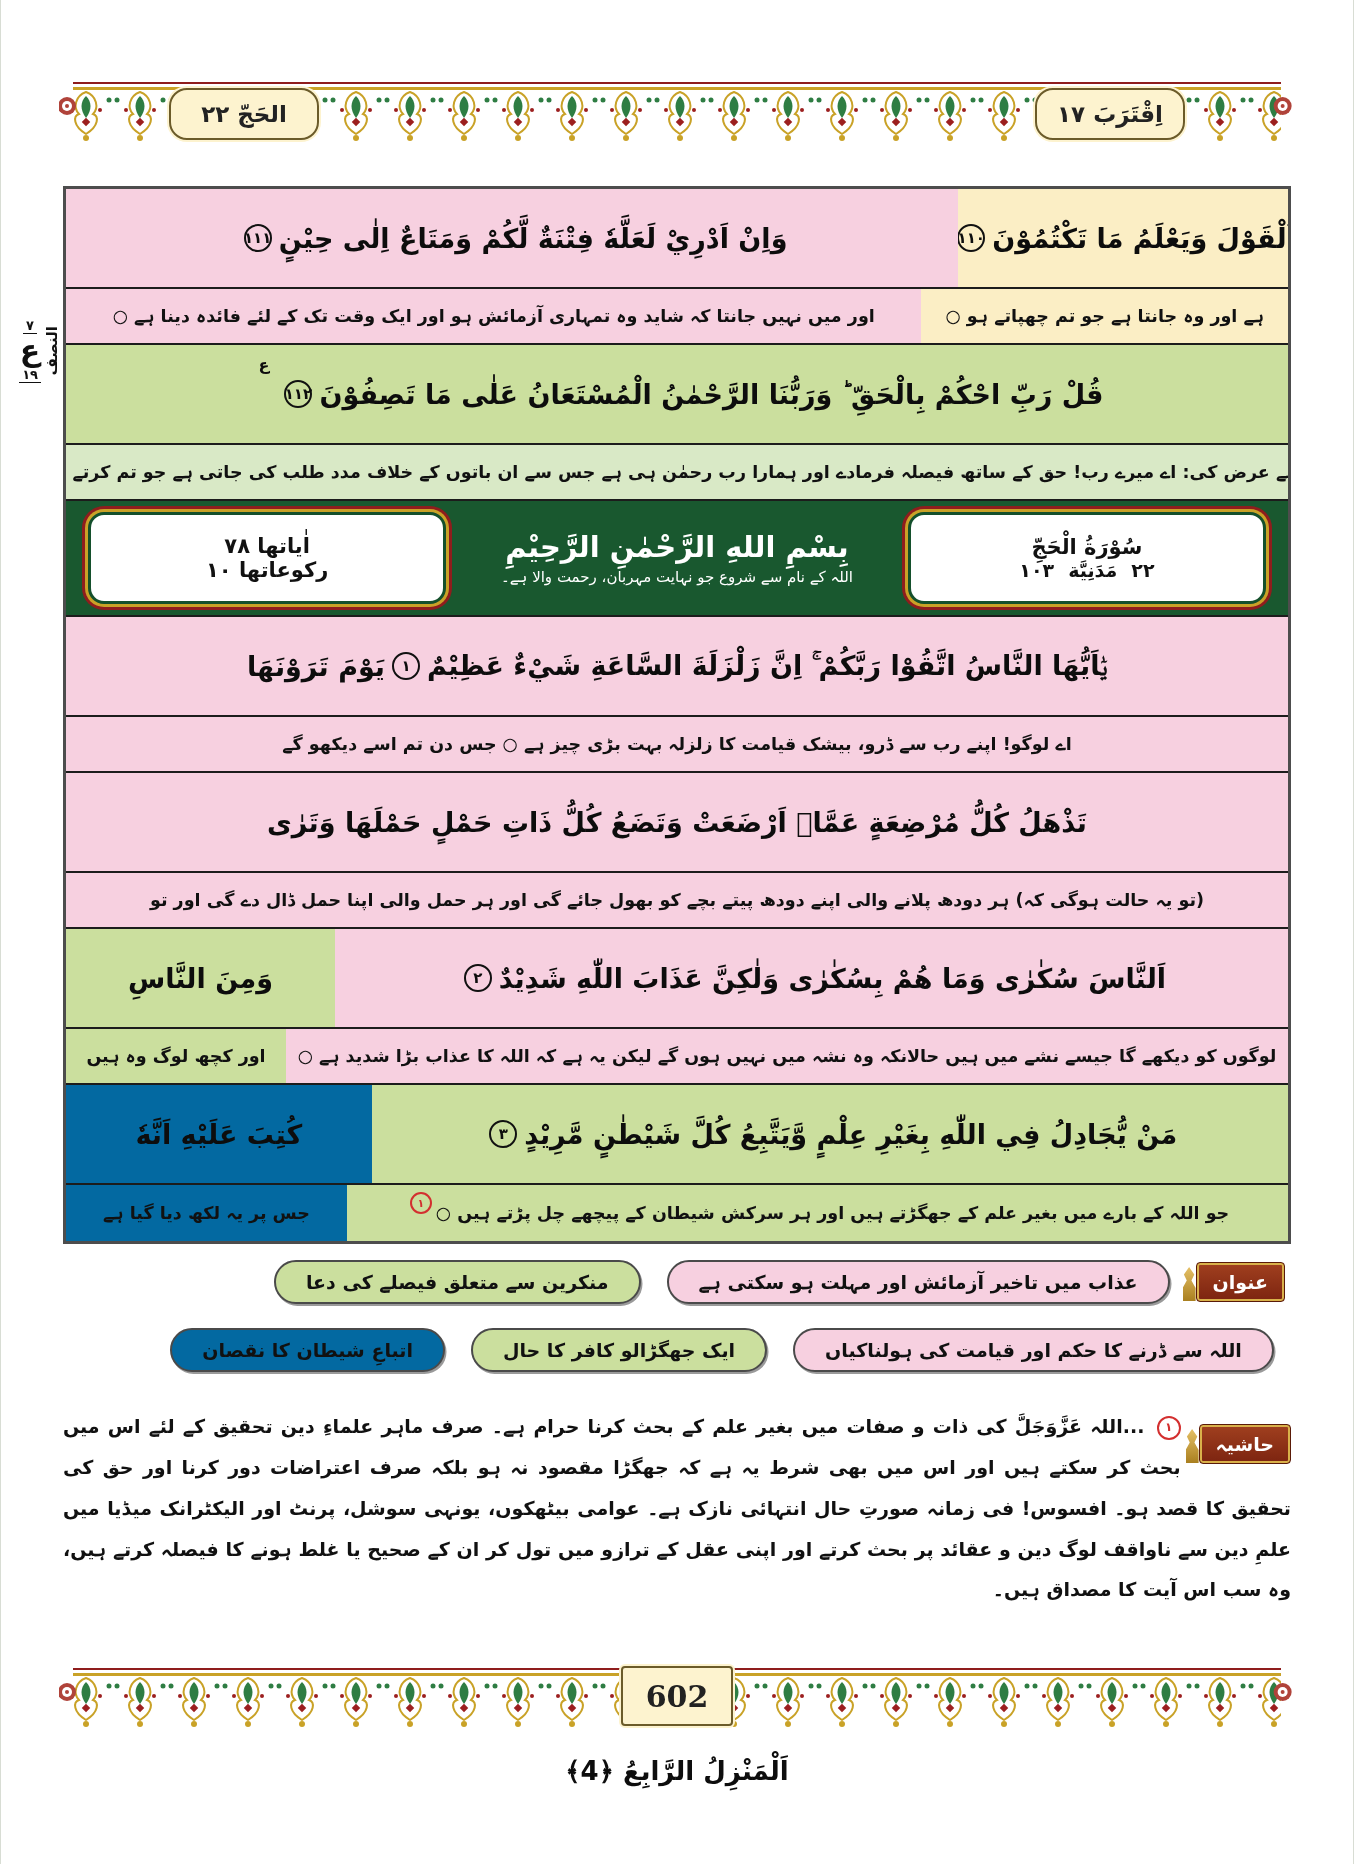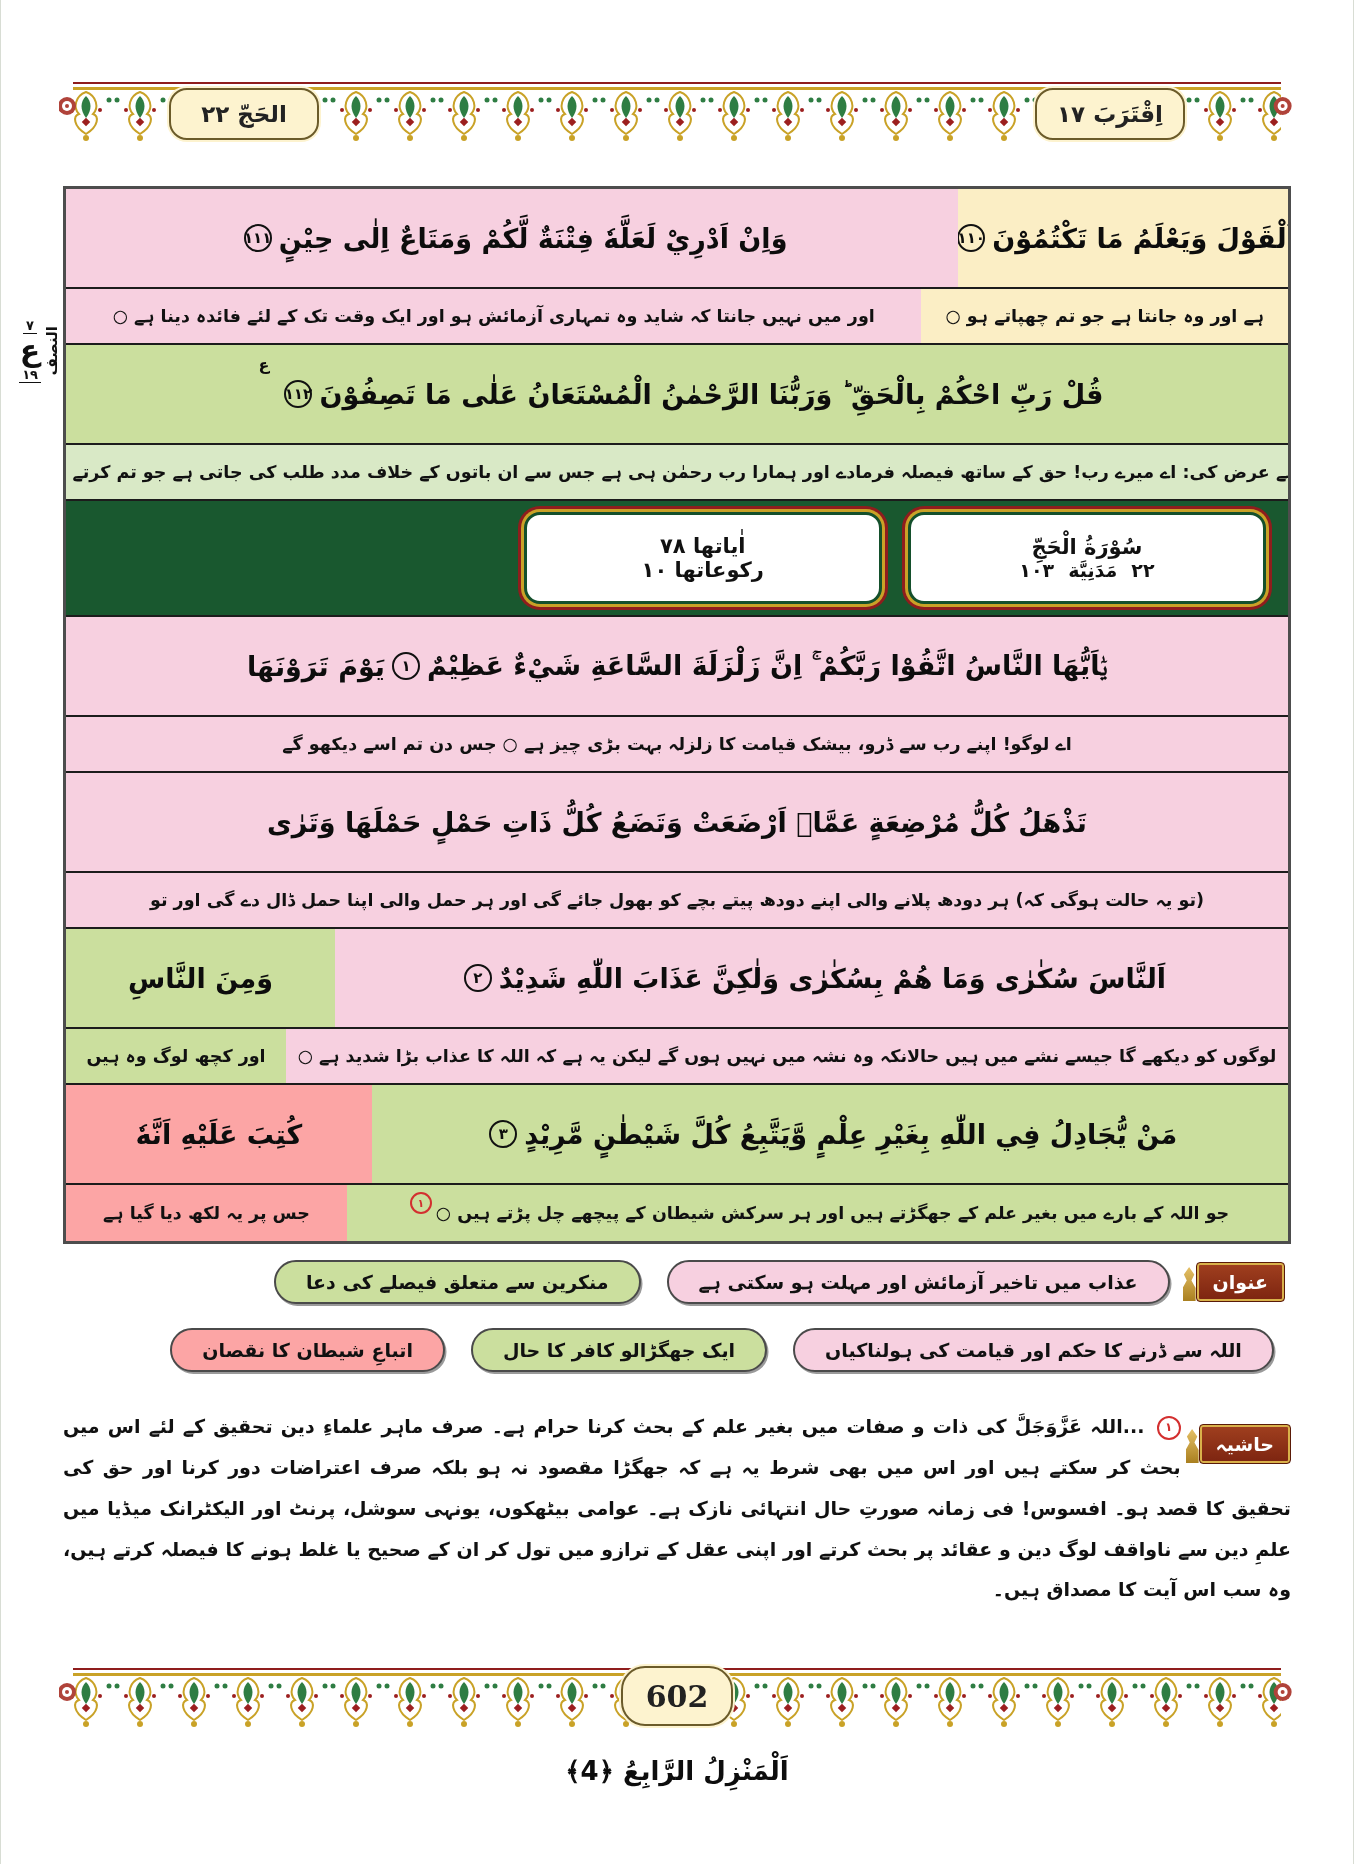--- a/index.html
+++ b/index.html
@@ -17,41 +17,41 @@
     position:absolute; top:8px; height:52px; min-width:150px;
     background:#fdf3cf; border:2.5px solid #6b5b2a; border-radius:18px;
     display:flex; align-items:center; justify-content:center;
     font-size:23px; font-weight:bold; color:#222; padding:0 16px;
     box-shadow:0 0 0 2px #fdf3cf;
   }
   .cartouche.left  { left:110px; }
   .cartouche.right { right:110px; }
   .cartouche.pageno {
     left:50%; transform:translateX(-50%); top:0; height:60px; min-width:112px;
-    font-family:"DejaVu Serif", serif; font-size:30px; border-radius:24px;
+    font-family:"DejaVu Serif", serif; font-size:30px; border-radius:4px;
   }
   
   .main-block {
     margin:30px 62px 0; border:3px solid #4d4d4d; background:#fff;
   }
   .vrow { display:flex; flex-direction:row; border-bottom:2.5px solid #1c1c1c; }
   .vrow:last-child { border-bottom:none; }
   .vrow.arabic { height:100px; }
   .vrow.urdu   { height:56px; }
   .seg {
     display:flex; align-items:center; justify-content:center;
     height:100%; overflow:hidden; padding:0 10px; white-space:nowrap;
   }
   .arabic .seg { font-size:27px; font-weight:bold; color:#0d0d0d; }
   .urdu .seg   { font-size:17.5px; font-weight:bold; color:#111; }
   .bg-pink      { background:#f7d0e0; }
   .bg-yellow    { background:#fbeec5; }
   .bg-green     { background:#cbdf9e; }
   .bg-lightgreen{ background:#d9e9c6; }
-  .bg-lavender  { background:#fca5a5; }
+  .bg-lavender  { background:#0369a1; }
   .aya {
     flex:0 0 auto; width:28px; height:28px; margin:0 7px;
     border:2px solid #111; border-radius:50%;
     display:inline-flex; align-items:center; justify-content:center;
     font-size:15px; font-weight:bold; line-height:1;
   }
   .ruku-end { font-size:16px; font-weight:bold; margin:0 8px; align-self:flex-start; padding-top:10px; }
   .fn-circle {
     flex:0 0 auto; width:22px; height:22px; margin:0 4px;
     border:2px solid #d32f2f; border-radius:50%; color:#d32f2f;
@@ -200,20 +200,24 @@
 
   <div class="surah-band">
     <div class="obox">
       <span class="l1">سُوْرَةُ الْحَجِّ</span>
       <span class="l2">
         <span>٢٢</span>
         <span>مَدَنِيَّة</span>
         <span>١٠٣</span>
       </span>
     </div>
+    <div class="bismillah-wrap">
+      <div class="bismillah">بِسْمِ اللهِ الرَّحْمٰنِ الرَّحِيْمِ</div>
+      <div class="bismillah-sub">اللہ کے نام سے شروع جو نہایت مہربان، رحمت والا ہے۔</div>
+    </div>
     <div class="obox">
       <span class="l1">اٰیاتها ٧٨</span>
       <span class="l1">رکوعاتها ١٠</span>
     </div>
   </div>
 
   <div class="vrow arabic">
     <div class="seg bg-pink" style="flex-basis:100%">
       <span>يٰۤاَيُّهَا النَّاسُ اتَّقُوْا رَبَّكُمْ ۚ اِنَّ زَلْزَلَةَ السَّاعَةِ شَيْءٌ عَظِيْمٌ</span>
       <span class="aya">١</span>

